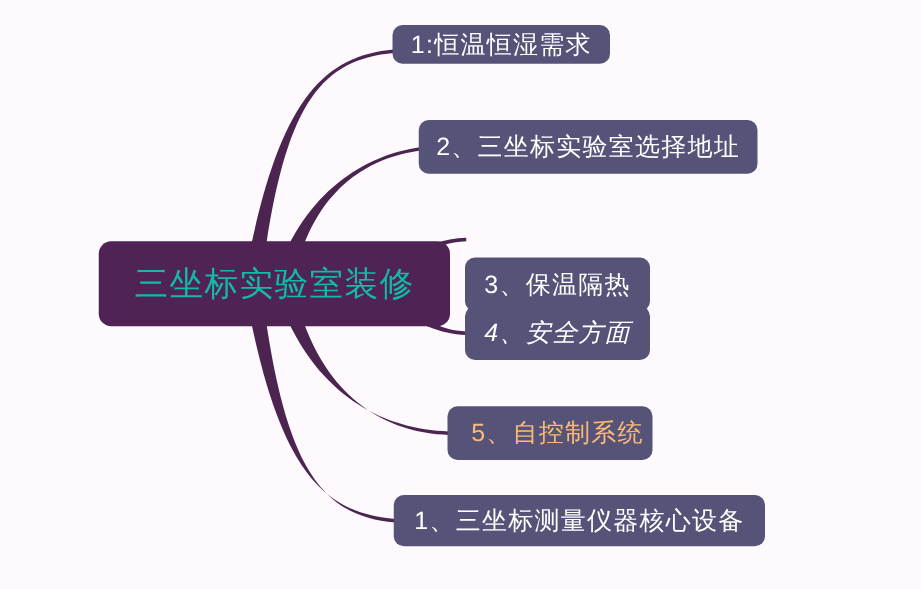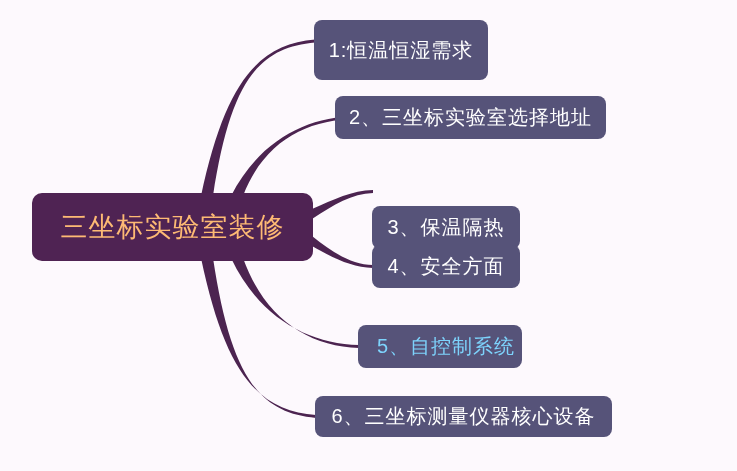--- a/index.html
+++ b/index.html
@@ -25,57 +25,57 @@
     left:32px;top:193px;width:281px;height:68px;
     border-radius:10px;
     font-size:27px;
     background:#4f2353;
   }
   .branch-node{
     border-radius:8px;
     font-size:20px;
     background:#565379;
   }
-  .branch-0{left:314px;top:20px;width:174px;height:60px;}
+  .branch-0{left:314px;top:20px;width:174px;height:31px;}
   .branch-1{left:335px;top:96px;width:271px;height:43px;}
   .branch-2{left:372px;top:170px;width:148px;height:43px;}
-  .branch-3{left:372px;top:245px;width:148px;height:43px;}
+  .branch-3{left:372px;top:245px;width:148px;height:43px;font-style:italic;}
   .branch-4{left:358px;top:325px;width:164px;height:43px;}
   .branch-5{left:315px;top:396px;width:297px;height:41px;}
 </style>
 </head>
 <body>
 
 <div class="canvas" style="background: rgb(253, 249, 253);">
 
   <svg class="connector-layer" viewBox="0 0 737 471" xmlns="http://www.w3.org/2000/svg">
       <path d="M 201 196 C 225.5 82, 258 44.6, 315 39.6 L 315 42.4 C 258 47.4, 230.5 82, 213 196 Z" fill="#4c2450"></path>
       <path d="M 231 196 C 259.5 140, 308 116.6, 356 116.1 L 356 118.9 C 308 119.4, 264.5 140, 243 196 Z" fill="#4c2450"></path>
       <path d="M 312 209 C 334 199.5, 352 190.6, 373 190.1 L 373 192.9 C 352 193.4, 334 204.5, 312 219 Z" fill="#4c2450"></path>
       <path d="M 312 236 C 334 253.5, 352 264.6, 373 265.1 L 373 267.9 C 352 267.4, 334 258.5, 312 246 Z" fill="#4c2450"></path>
       <path d="M 231 258 C 259.5 318, 308 343.6, 359 345.1 L 359 347.9 C 308 346.4, 264.5 318, 243 258 Z" fill="#4c2450"></path>
       <path d="M 201 258 C 225.5 374, 258 410.6, 316 415.1 L 316 417.9 C 258 413.4, 230.5 374, 213 258 Z" fill="#4c2450"></path>
     </svg>
 
-  <div class="node root-node" style="background: rgb(79, 35, 83); color: #fdba74;">
+  <div class="node root-node" style="background: rgb(79, 35, 83); color: #14b8a6; margin-left: 47px;">
     <span>三坐标实验室装修</span>
   </div>
 
   <div class="node branch-node branch-0" style="background: rgb(86, 83, 121); color: rgb(255, 255, 255);">
     <span>1:恒温恒湿需求</span>
   </div>
   <div class="node branch-node branch-1" style="background: rgb(86, 83, 121); color: rgb(255, 255, 255);">
     <span>2、三坐标实验室选择地址</span>
   </div>
   <div class="node branch-node branch-2" style="background: rgb(86, 83, 121); color: rgb(255, 255, 255); margin-top: 36px;">
     <span>3、保温隔热</span>
   </div>
   <div class="node branch-node branch-3" style="background: rgb(86, 83, 121); color: rgb(255, 255, 255);">
     <span>4、安全方面</span>
   </div>
-  <div class="node branch-node branch-4" style="background: rgb(86, 83, 121); color: #7dd3fc; padding-left: 12px;">
+  <div class="node branch-node branch-4" style="background: rgb(86, 83, 121); color: #fdba74; padding-left: 12px;">
     <span>5、自控制系统</span>
   </div>
   <div class="node branch-node branch-5" style="background: rgb(86, 83, 121); color: rgb(255, 255, 255);">
-    <span>6、三坐标测量仪器核心设备</span>
+    <span>1、三坐标测量仪器核心设备</span>
   </div>
 
 </div>
 
 </body></html>

